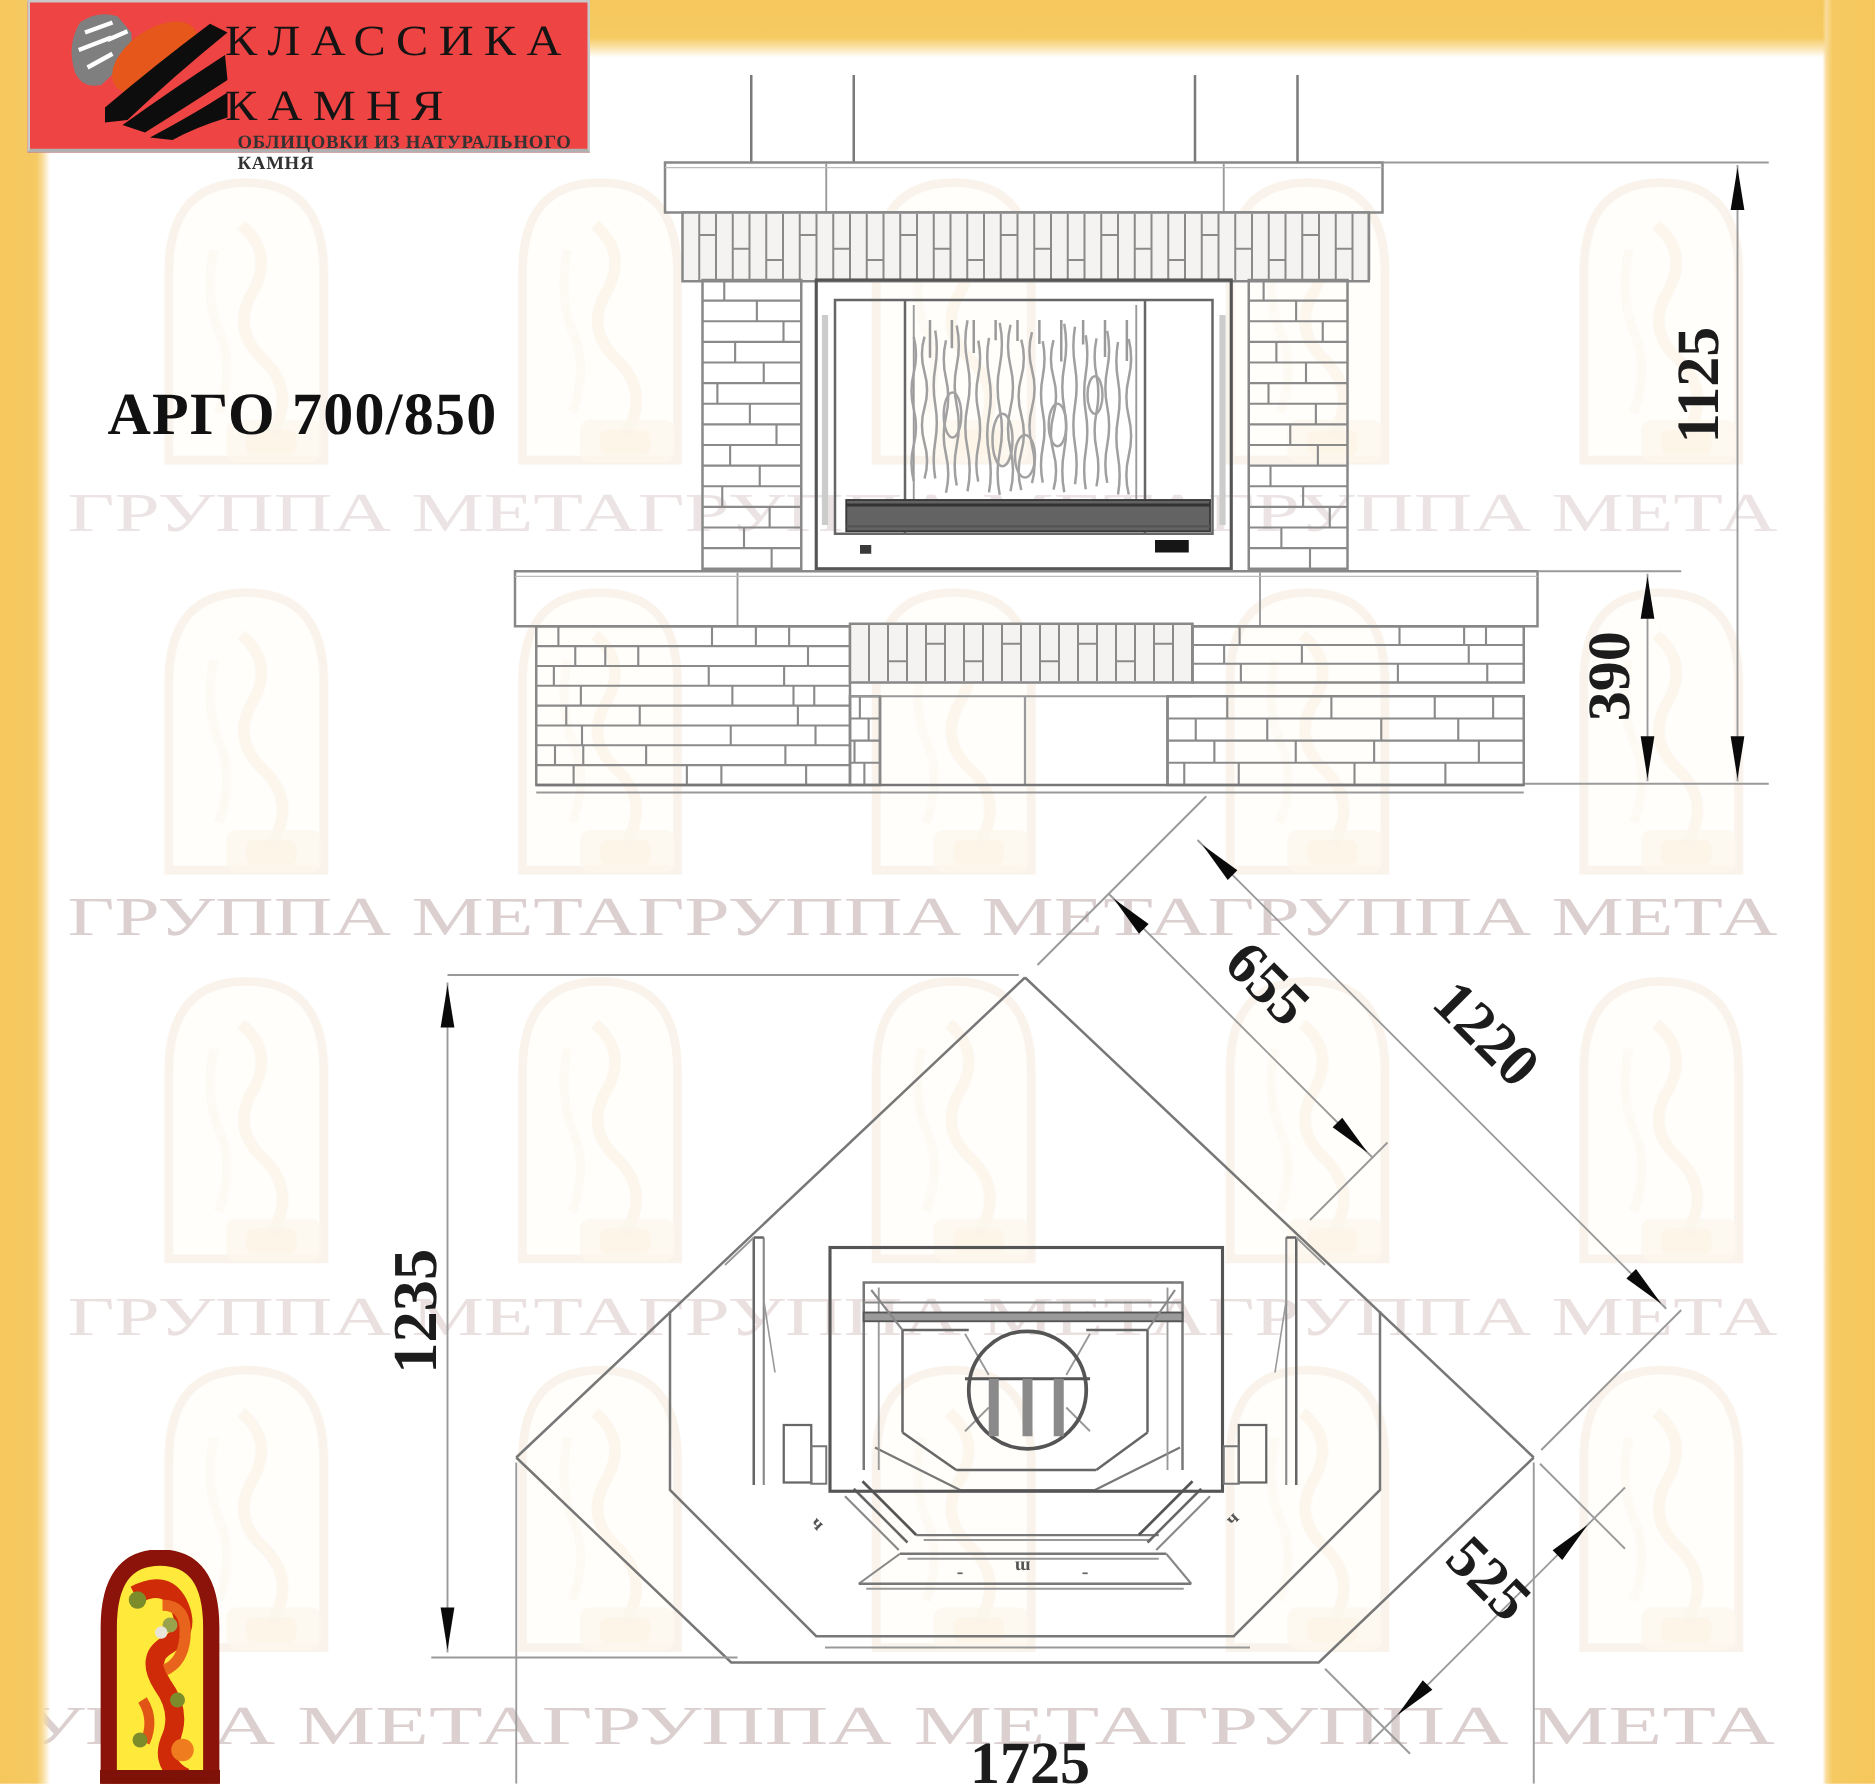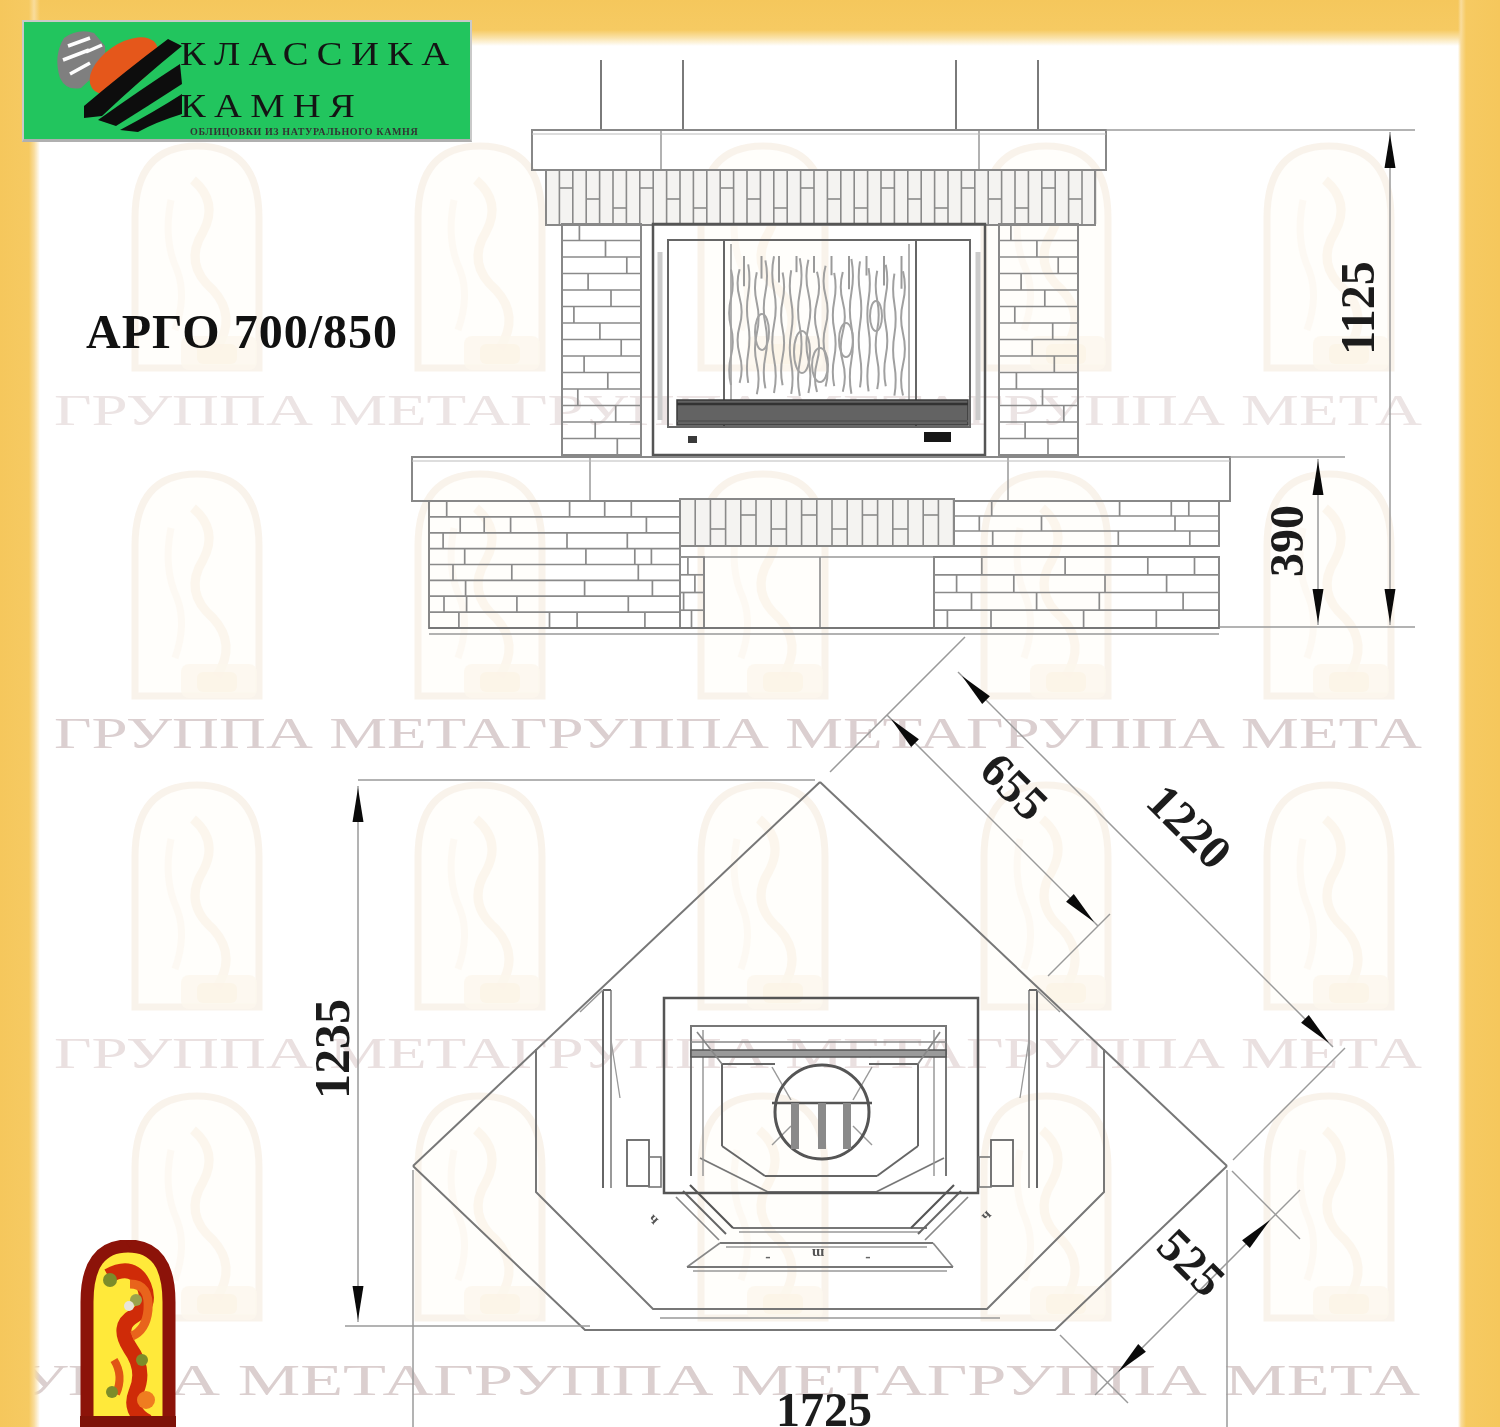--- a/index.html
+++ b/index.html
@@ -559,36 +559,36 @@
         <text transform="translate(824,1426) rotate(0)" font-family="Liberation Serif" font-weight="bold" font-size="48" fill="#1c1c1c" text-anchor="middle">1725</text>
       </g>
 </svg>
 
 <div class="abs" style="left:0;top:0;width:1500px;height:46px;z-index:2;background:linear-gradient(#f5c75c 0,#f6ca62 30px,#fae3ab 38px,rgba(255,255,255,0) 46px)"></div>
 
 <div class="abs" style="left:0;top:0;width:40px;height:1427px;z-index:2;background:linear-gradient(90deg,#f5c75c 0,#f6ca62 29px,#f9dc9b 34px,rgba(255,255,255,0) 40px)"></div>
 
 <div class="abs" style="left:1458px;top:0;width:42px;height:1427px;z-index:2;background:linear-gradient(270deg,#f5c75c 0,#f6ca62 34px,#f9dc9b 39px,rgba(255,255,255,0) 42px)"></div>
 
-<div class="abs" style="left:22px;top:20px;width:446px;height:117px;background:#22c55e;border:2px solid #c9c9c9;border-bottom:3px solid #b0b0b0;z-index:3">
+<div class="abs" style="left:22px;top:0;width:446px;height:117px;background:#ef4444;border:2px solid #c9c9c9;border-bottom:3px solid #b0b0b0;z-index:3">
 
 <svg class="abs" style="left:12px;top:2px" width="150" height="112" viewBox="0 0 150 112">
         <path d="M28,14 Q42,4 58,9 L69,22 Q71,38 62,48 L45,64 Q30,67 24,54 Q17,32 28,14 Z" fill="#7f7f7f"></path>
         <path d="M32,22 l22,-8 M27,36 l26,-10 M34,50 l20,-11 M50,28 l16,-7" stroke="#fdfdfd" stroke-width="3.5" fill="none"></path>
         <ellipse cx="88" cy="42" rx="39" ry="22" transform="rotate(-35 88 42)" fill="#e5571b"></ellipse>
         <path d="M48,82 Q88,48 132,15 L146,22 Q104,56 66,92 L48,94 Z" fill="#0d0d0d"></path>
         <path d="M62,96 Q104,66 144,40 L146,60 Q112,82 80,102 Z" fill="#0d0d0d"></path>
         <path d="M84,106 Q118,88 146,70 L146,90 Q120,98 102,108 Z" fill="#0d0d0d"></path>
       </svg>
 
 <div class="abs" style="left:156px;top:12px;width:320px;font-family:'Liberation Serif';font-size:42px;letter-spacing:9px;color:#141414;transform:scale(0.92,0.82);transform-origin:0 0">КЛАССИКА</div>
 
 <div class="abs" style="left:156px;top:64px;width:320px;font-family:'Liberation Serif';font-size:42px;letter-spacing:9px;color:#141414;transform:scale(0.92,0.82);transform-origin:0 0">КАМНЯ</div>
 
-<div class="abs" style="left:166px;top:104px;width:300px;font-family:'Liberation Serif';font-size:10px;letter-spacing:0.6px;color:#333;font-weight:bold">ОБЛИЦОВКИ ИЗ НАТУРАЛЬНОГО КАМНЯ</div>
+<div class="abs" style="left:166px;top:104px;width:300px;font-family:'Liberation Serif';font-size:15px;letter-spacing:0.6px;color:#333;font-weight:bold">ОБЛИЦОВКИ ИЗ НАТУРАЛЬНОГО КАМНЯ</div>
 </div>
 
 <div class="abs" style="left:86px;top:304px;font-family:Liberation Serif, serif;font-weight:bold;font-size:48px;color:#111;z-index:1;letter-spacing:1px">АРГО 700/850</div>
 
 <svg class="abs" style="left:80px;top:1240px;z-index:3" width="96" height="187" viewBox="0 0 96 187">
       <path d="M7,187 L7,62 Q7,6 48,6 Q89,6 89,62 L89,187 Z" fill="#ffe93a" stroke="#8c1309" stroke-width="13"></path>
       <path d="M46,2 q4,-4 6,0 l-2,6 z" fill="#8c1309"></path>
       <path d="M28,36 q26,-14 36,10 q8,20 -10,30 q-18,10 -4,32 q16,22 6,44 q-8,20 12,30" stroke="#cf2b08" stroke-width="15" fill="none"></path>
       <path d="M50,44 q20,0 18,26 q-2,20 -16,26" stroke="#e8641c" stroke-width="9" fill="none"></path>
       <path d="M34,120 q10,16 2,34" stroke="#e05515" stroke-width="8" fill="none"></path>

